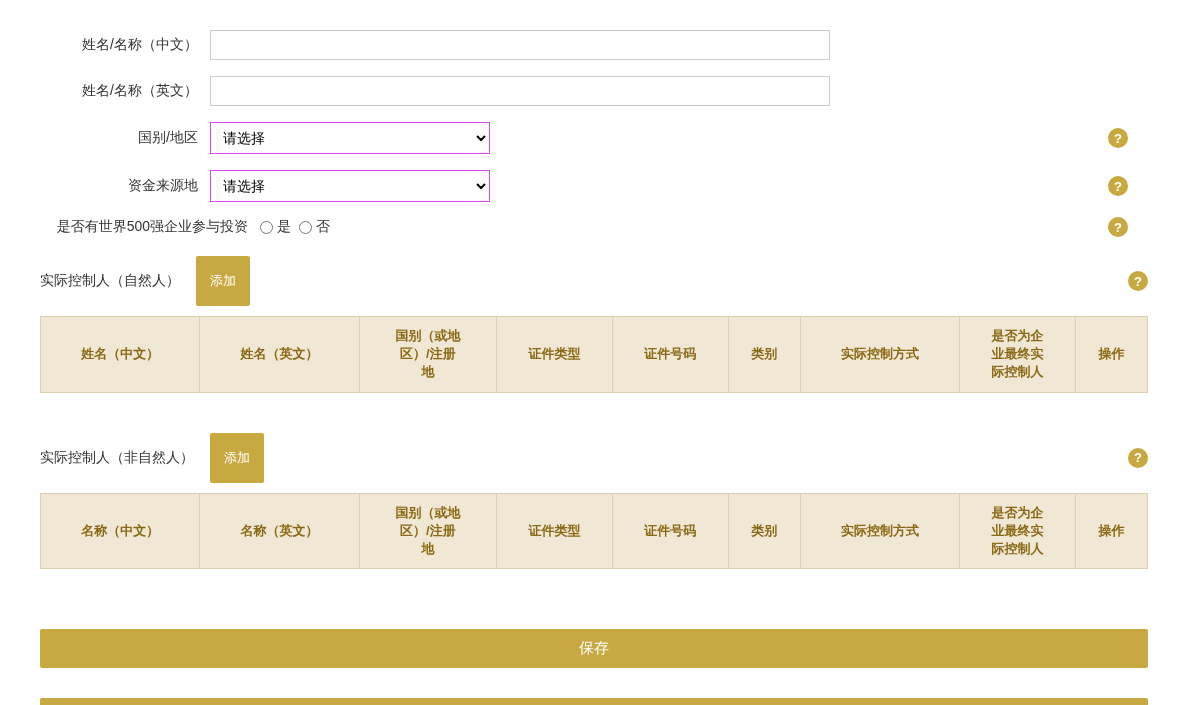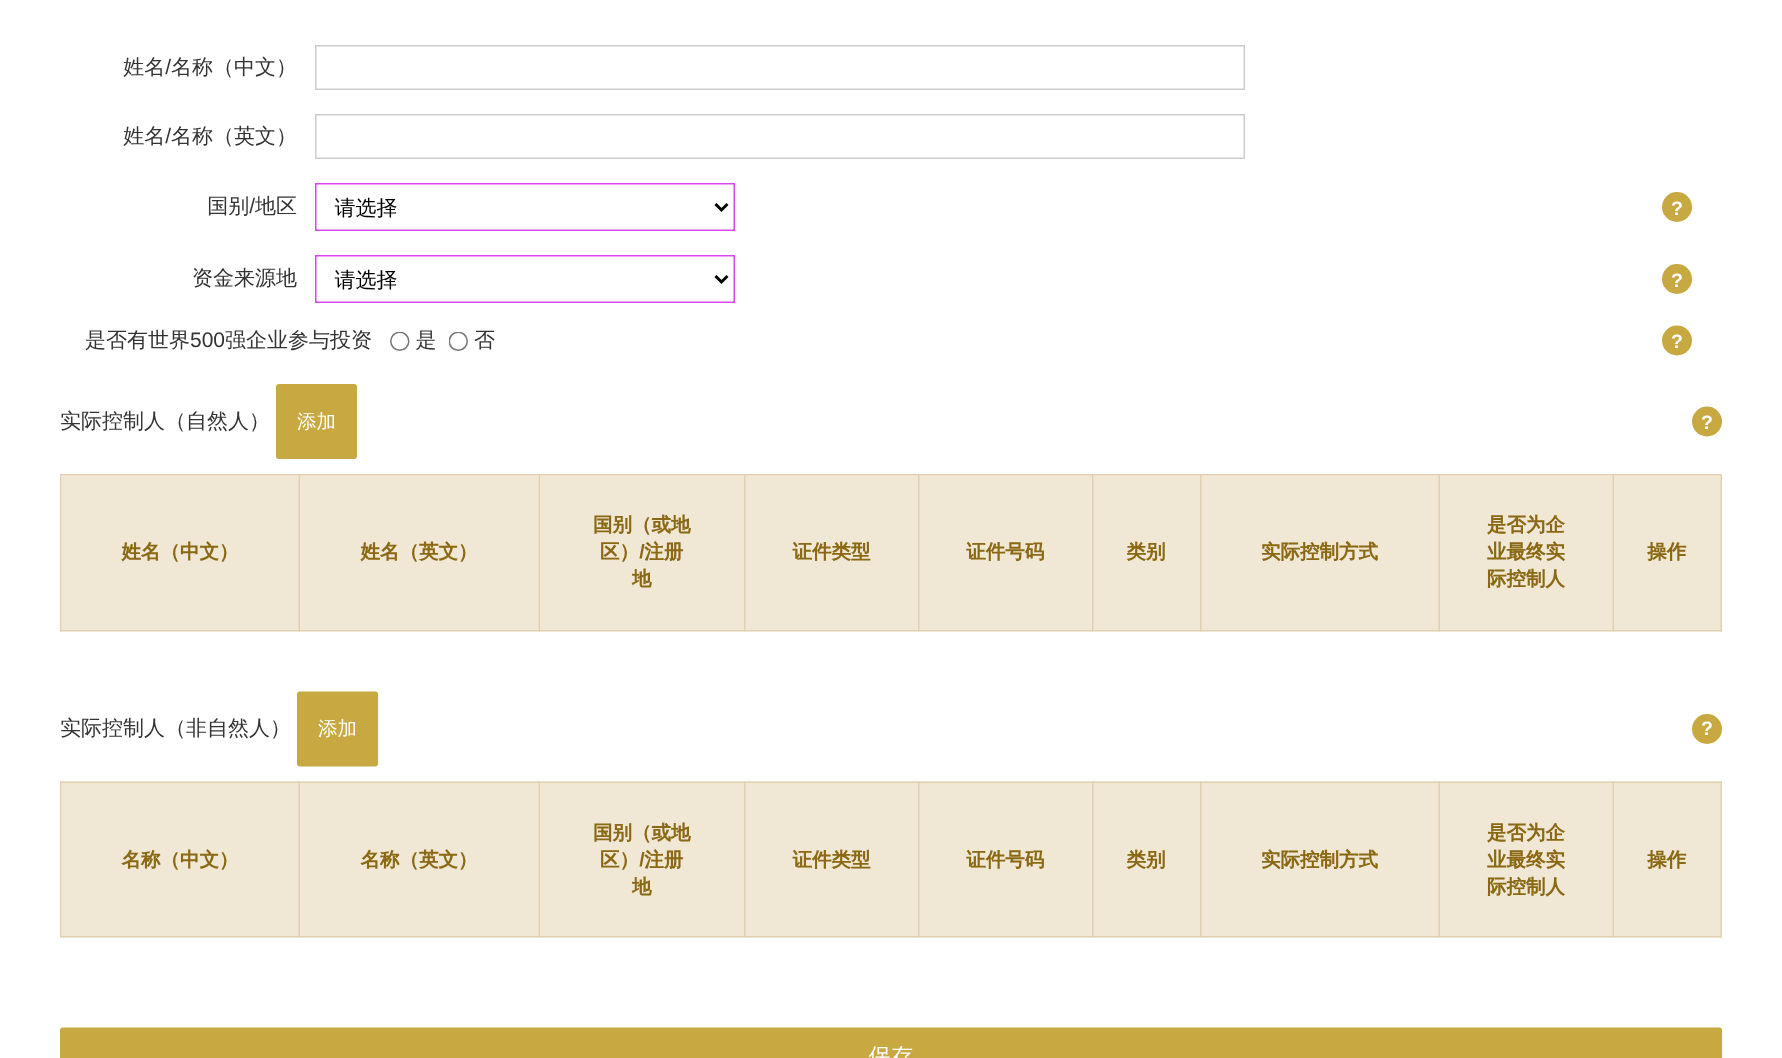--- a/index.html
+++ b/index.html
@@ -83,21 +83,21 @@
       font-size: 13px;
       font-weight: bold;
       cursor: pointer;
       position: absolute;
       right: 0;
     }
 
     .section-header {
       display: flex;
       align-items: center;
-      gap: 4px;
+      gap: 16px;
       margin-bottom: 10px;
       margin-top: 10px;
       position: relative;
     }
 
     .section-title {
       font-size: 14px;
       color: #333;
       font-weight: normal;
     }
@@ -115,21 +115,21 @@
     .data-table {
       width: 100%;
       border-collapse: collapse;
       margin-bottom: 20px;
     }
 
     .data-table th {
       background-color: #f0e8d5;
       color: #8b6914;
       font-weight: bold;
-      padding: 24px 8px;
+      padding: 10px 8px;
       text-align: center;
       border: 1px solid #e0d0b0;
       font-size: 13px;
       line-height: 1.4;
     }
 
     .data-table td {
       padding: 10px 8px;
       text-align: center;
       border: 1px solid #e0d0b0;

